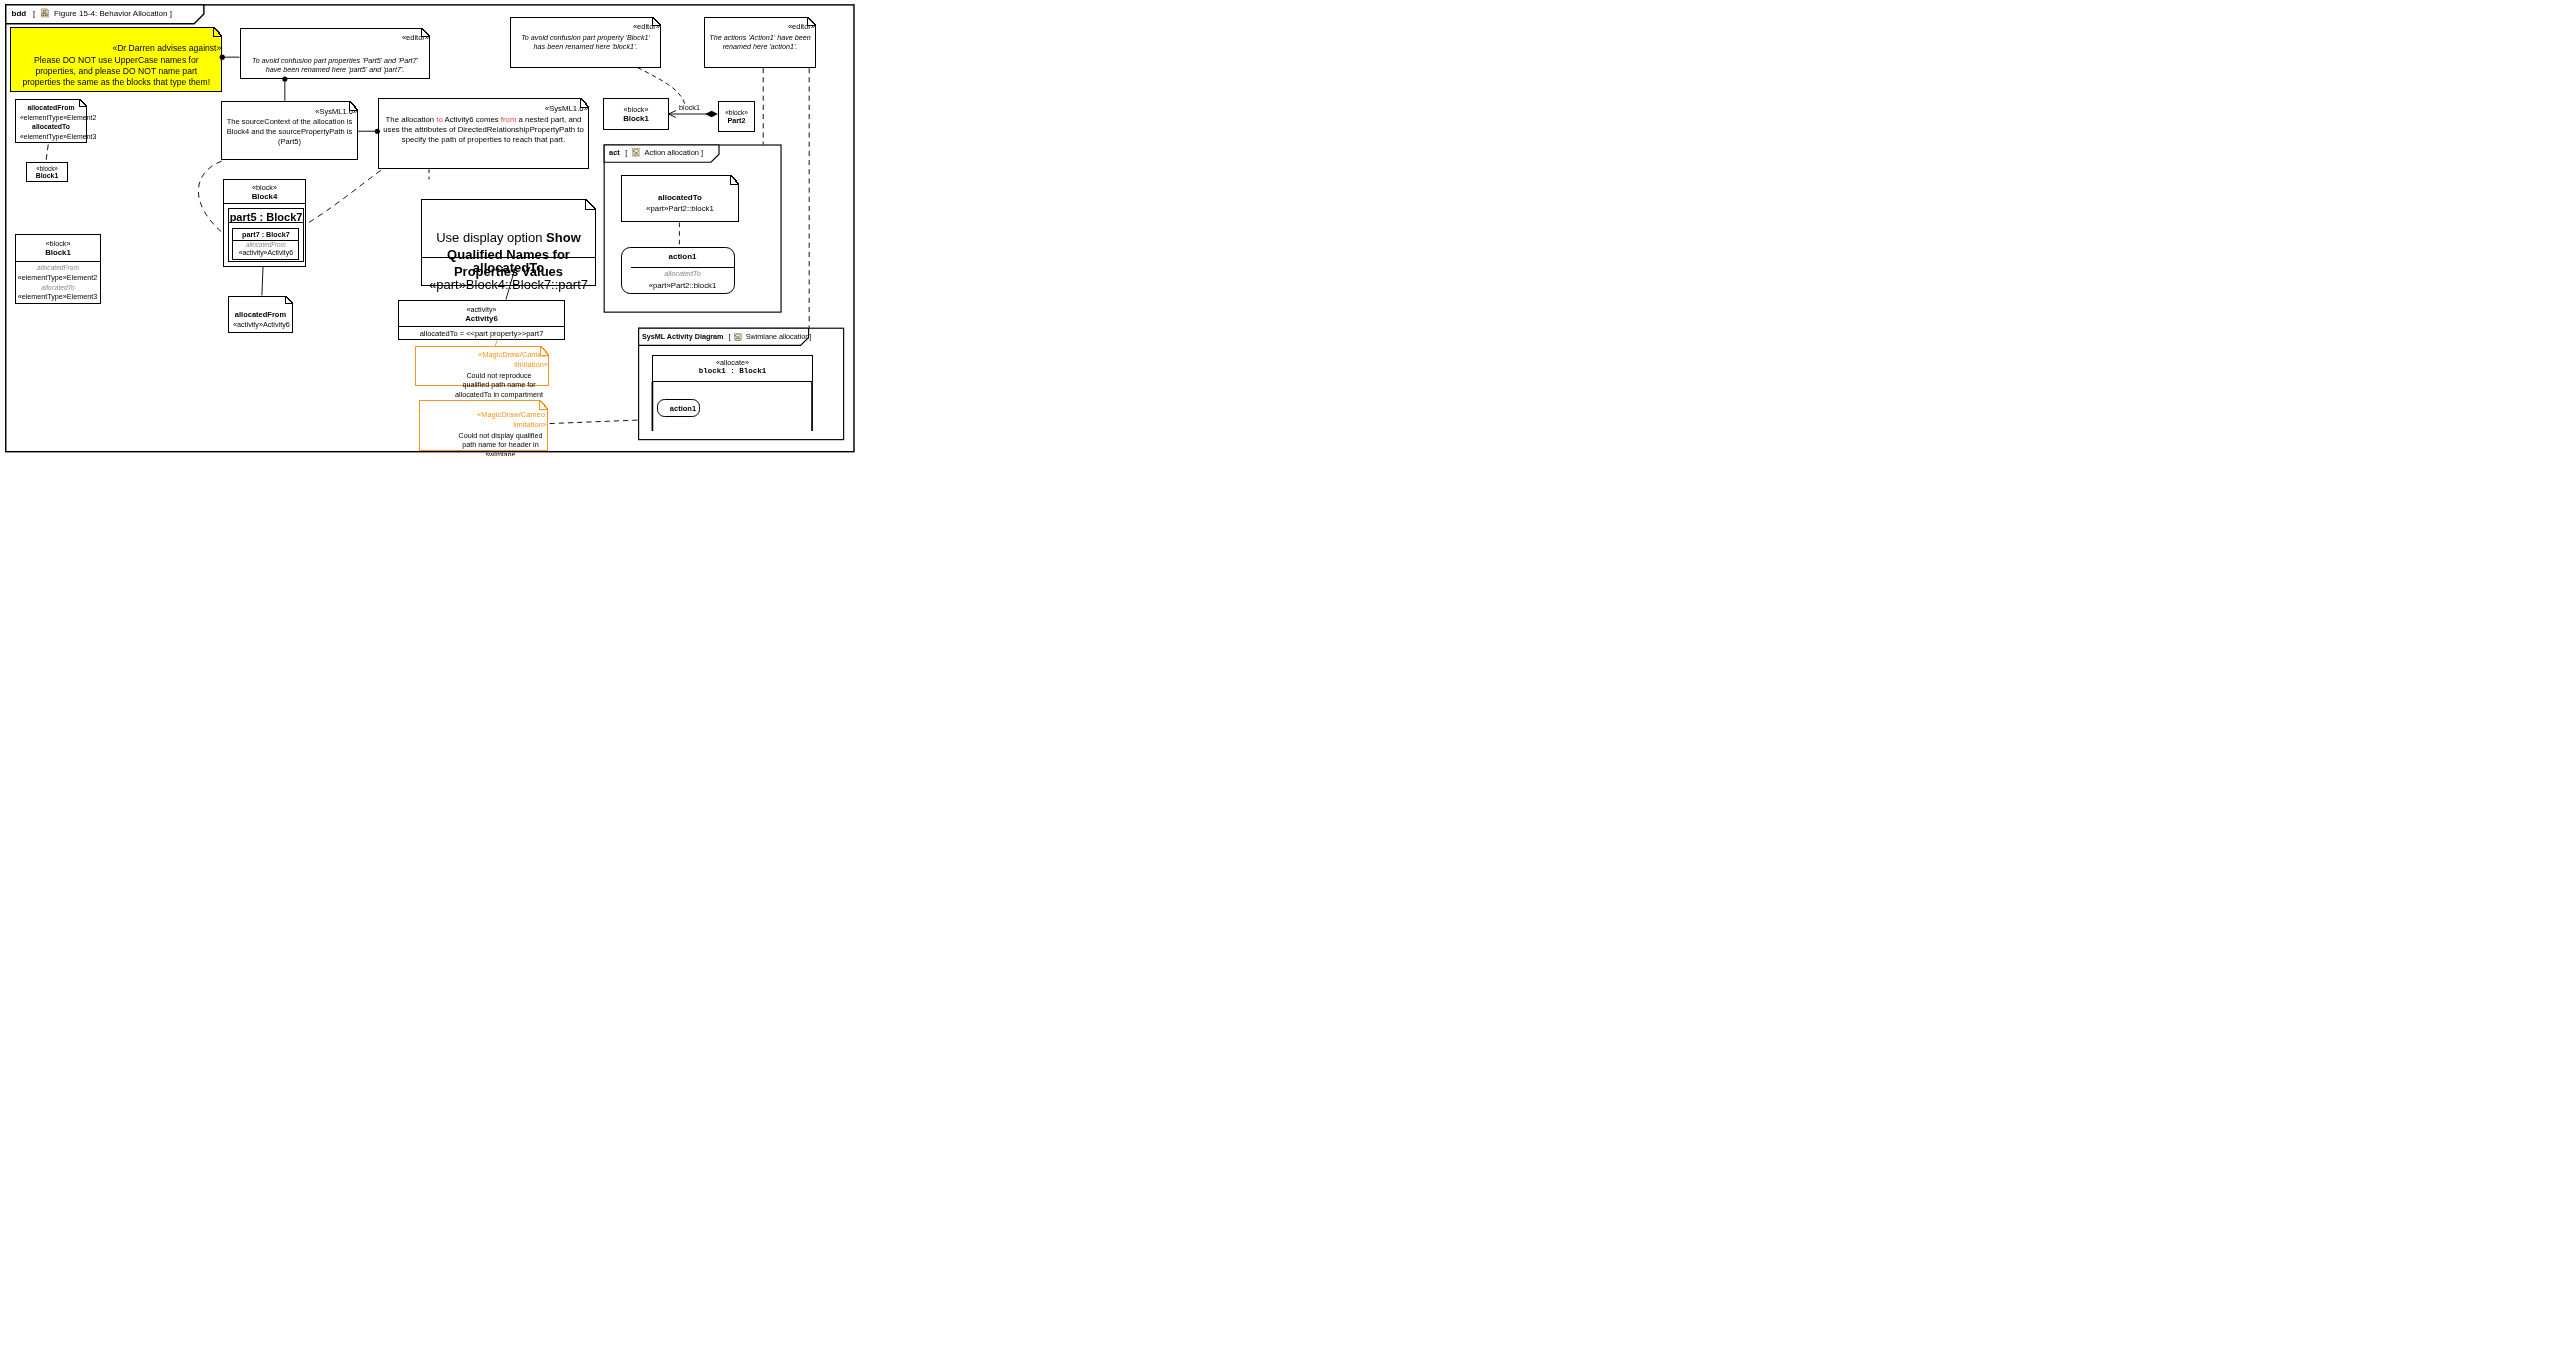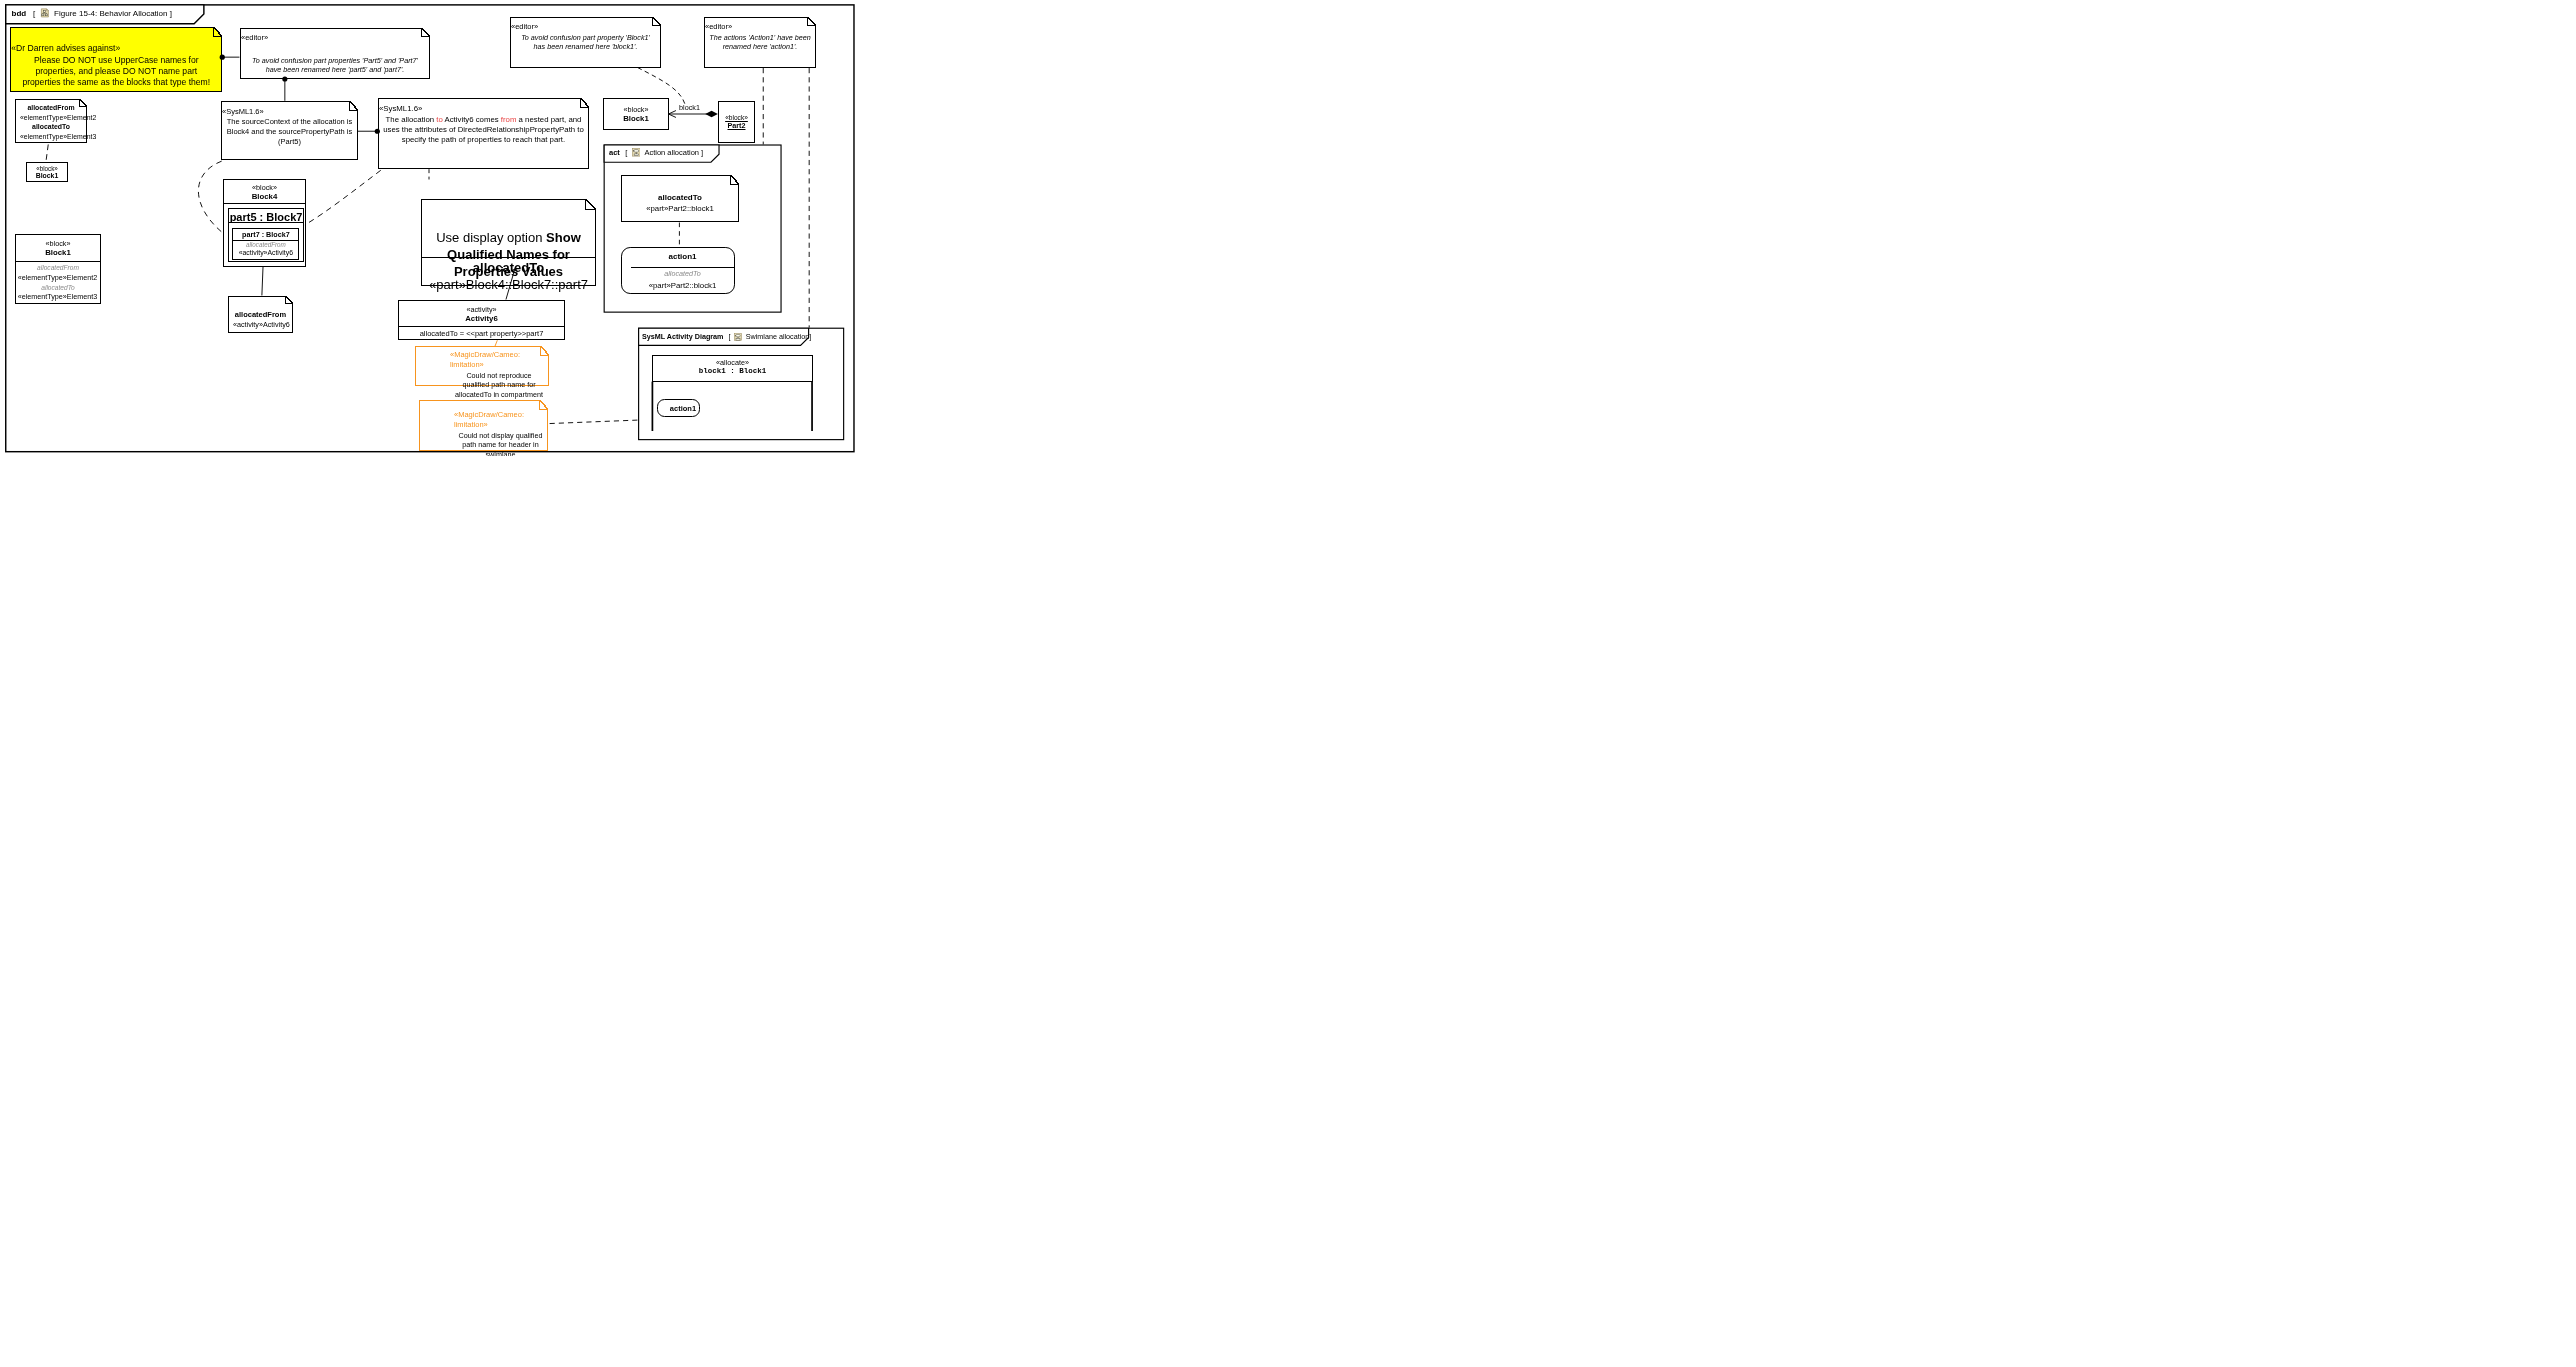--- a/index.html
+++ b/index.html
@@ -5,21 +5,21 @@
   html,body { margin:0; padding:0; background:#fff; }
   body { font-family:"Liberation Sans", sans-serif; color:#000; }
   #canvas { position:relative; width:858px; height:456px; background:#fff; overflow:hidden; }
   svg.layer { position:absolute; left:0; top:0; pointer-events:none; }
   .abs { position:absolute; box-sizing:border-box; }
   
   .note { background:#fff; border:1.1px solid #000; font-size:7.5px; line-height:1.3; }
   .note .fold { position:absolute; top:-1.1px; right:-1.1px; width:8.6px; height:8.6px;
       border-left:1.1px solid #000; border-bottom:1.1px solid #000;
       background:linear-gradient(to top right, var(--c,#fff) 42%, #000 42%, #000 54%, #fff 54%); }
-  .nt { text-align:left; padding-top:4.6px; }
+  .nt { text-align:right; padding-top:4.6px; }
   .nb { padding:1.1px 4px 0 4px; text-align:center; }
   .italic { font-style:italic; }
   .bold { font-weight:bold; }
   .gray { color:#8a8a8a; font-style:italic; }
   
   .block { background:#fff; border:1.1px solid #000; text-align:center; }
   .bhead { display:flex; flex-direction:column; justify-content:center; height:100%; }
   .stereo { font-size:7.2px; }
   .bname { font-weight:bold; font-size:7.8px; }
   .comp { border-top:1.1px solid #000; }
@@ -167,21 +167,21 @@
     </div>
     <div class="comp" style="height:13.8px; font-size:7.5px; padding-top:1.7px;">allocatedTo = &lt;&lt;part property&gt;&gt;part7</div>
   </div>
 
   <div class="abs block" style="left:603px; top:98px; width:66px; height:32px;">
     <div class="bhead">
       <div class="stereo">«block»</div>
       <div class="bname">Block1</div>
     </div>
   </div>
-  <div class="abs block" style="left:718px; top:101px; width:37px; height:42px;text-decoration:underline;">
+  <div class="abs block" style="left:718px; top:101px; width:37px; height:31px;">
     <div class="bhead">
       <div class="stereo" style="font-size:6.6px;">«block»</div>
       <div class="bname" style="font-size:7.2px;">Part2</div>
     </div>
   </div>
   <div class="abs" style="left:671px; top:103px; width:37px; text-align:center; font-size:7.2px;">block1</div>
 
   <div class="abs tabtext" style="left:609px; top:148px;">
     <span class="kind">act</span>
     <span style="margin-left:3.4px;">[</span>

